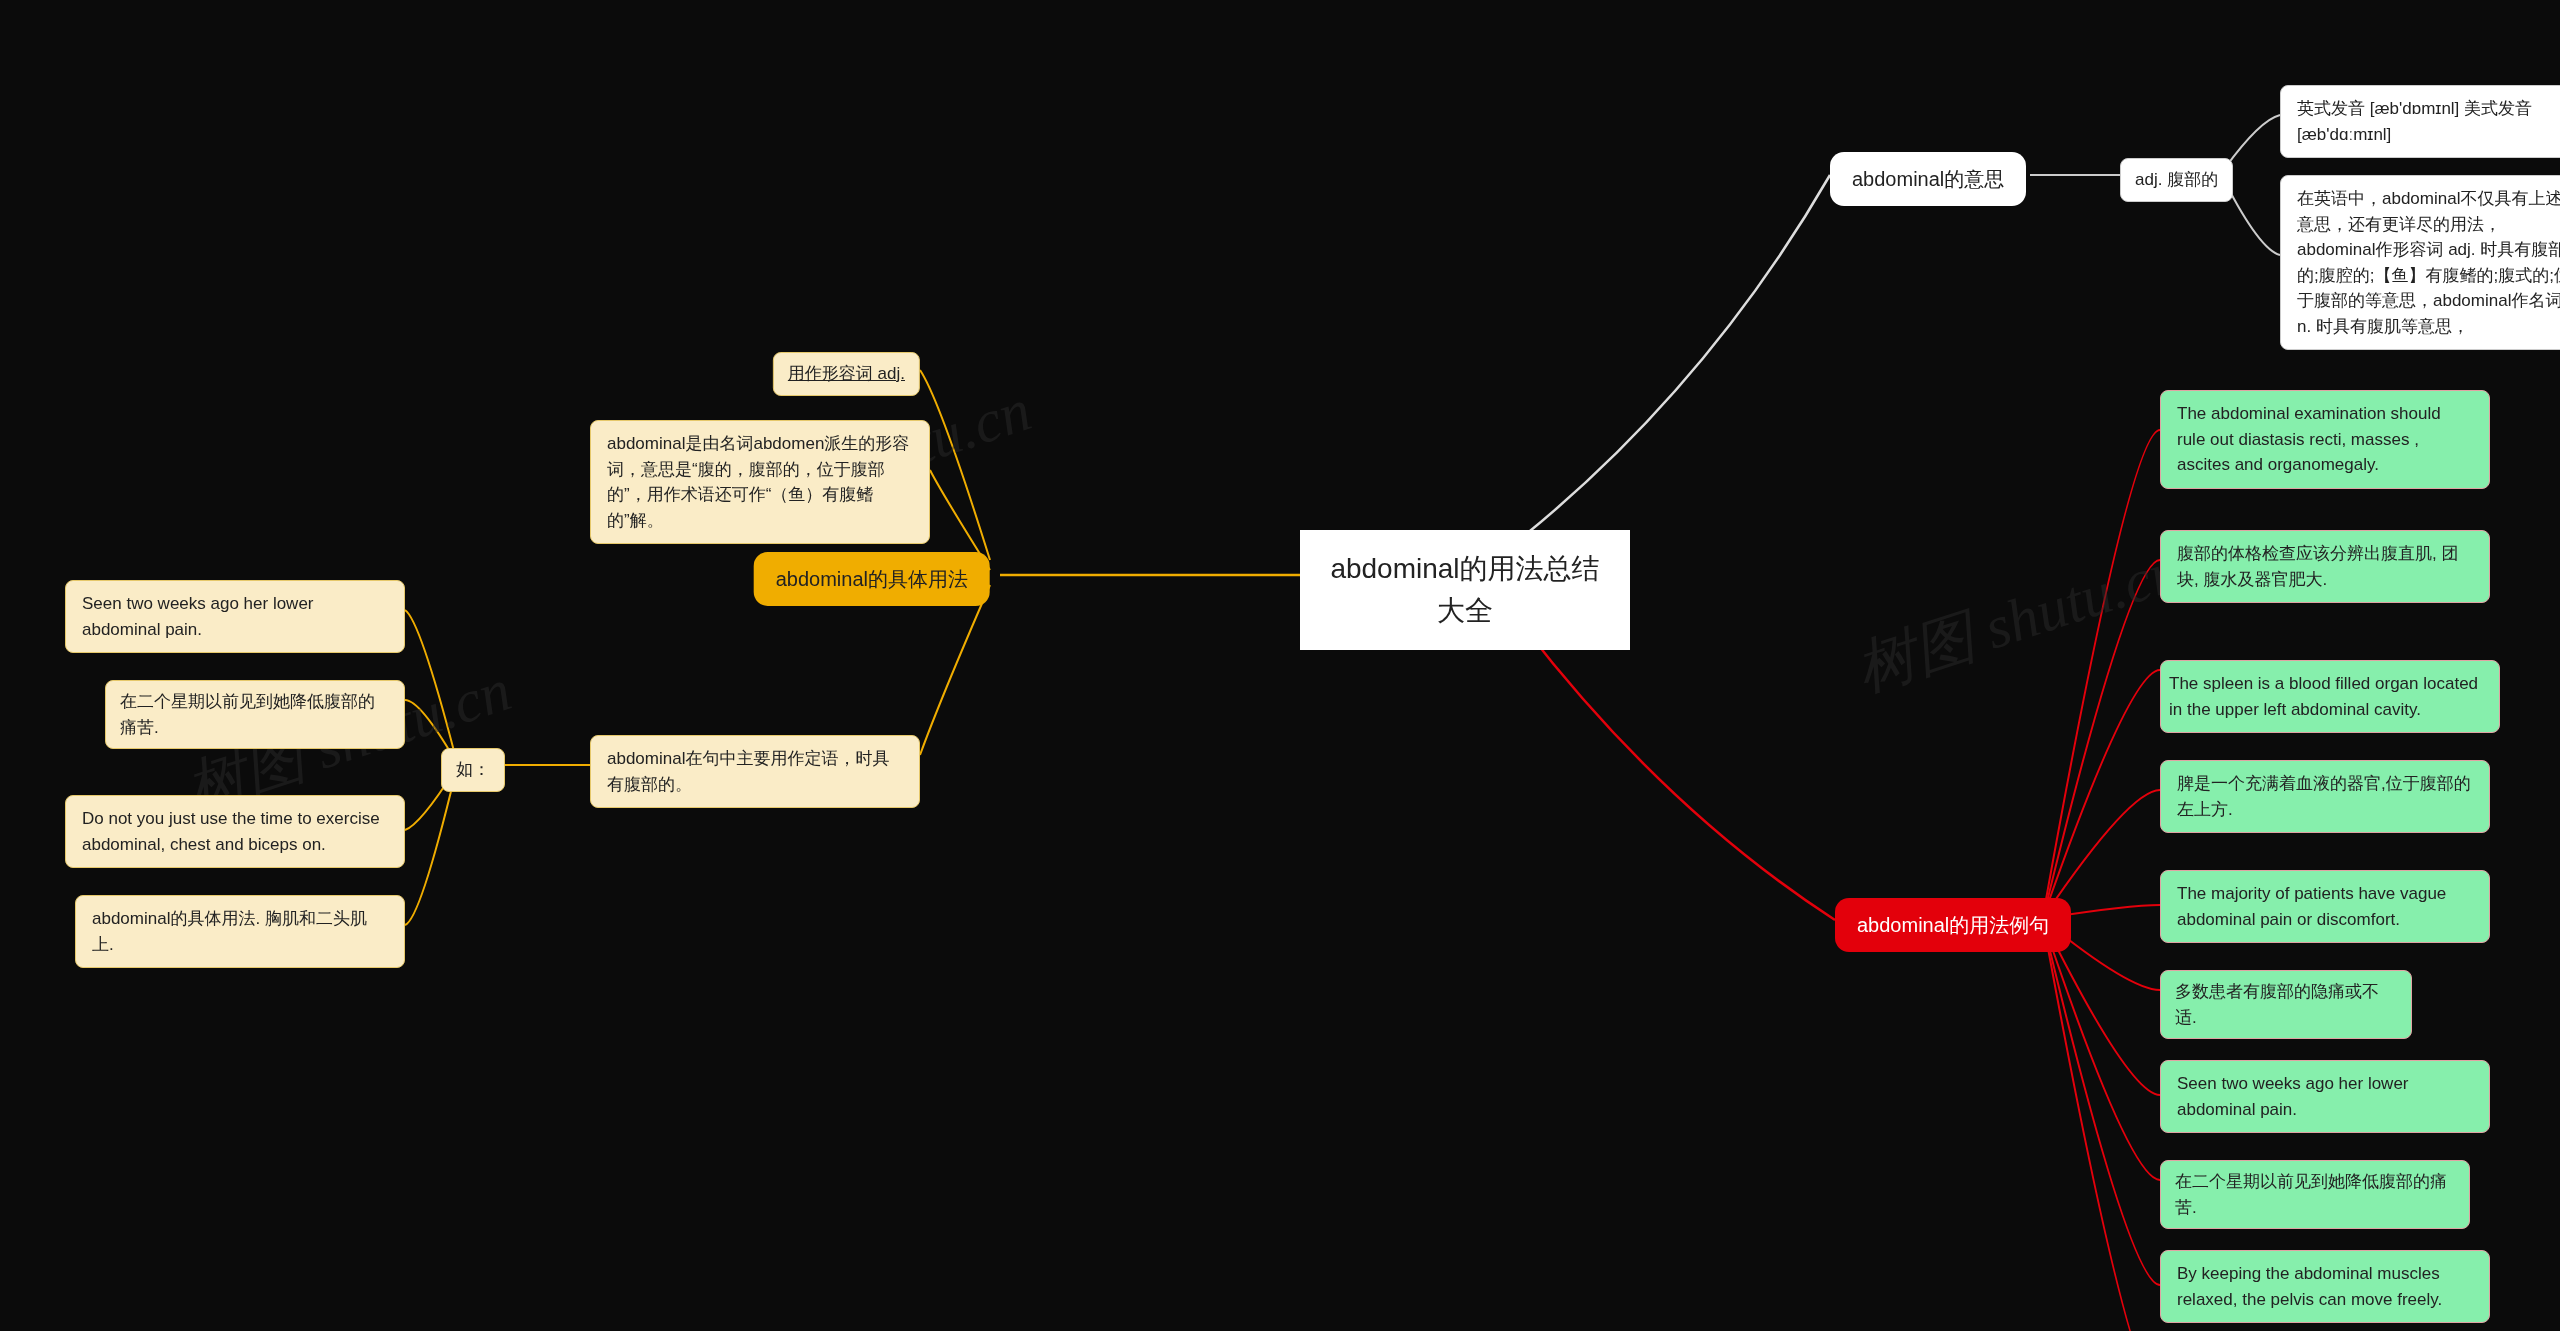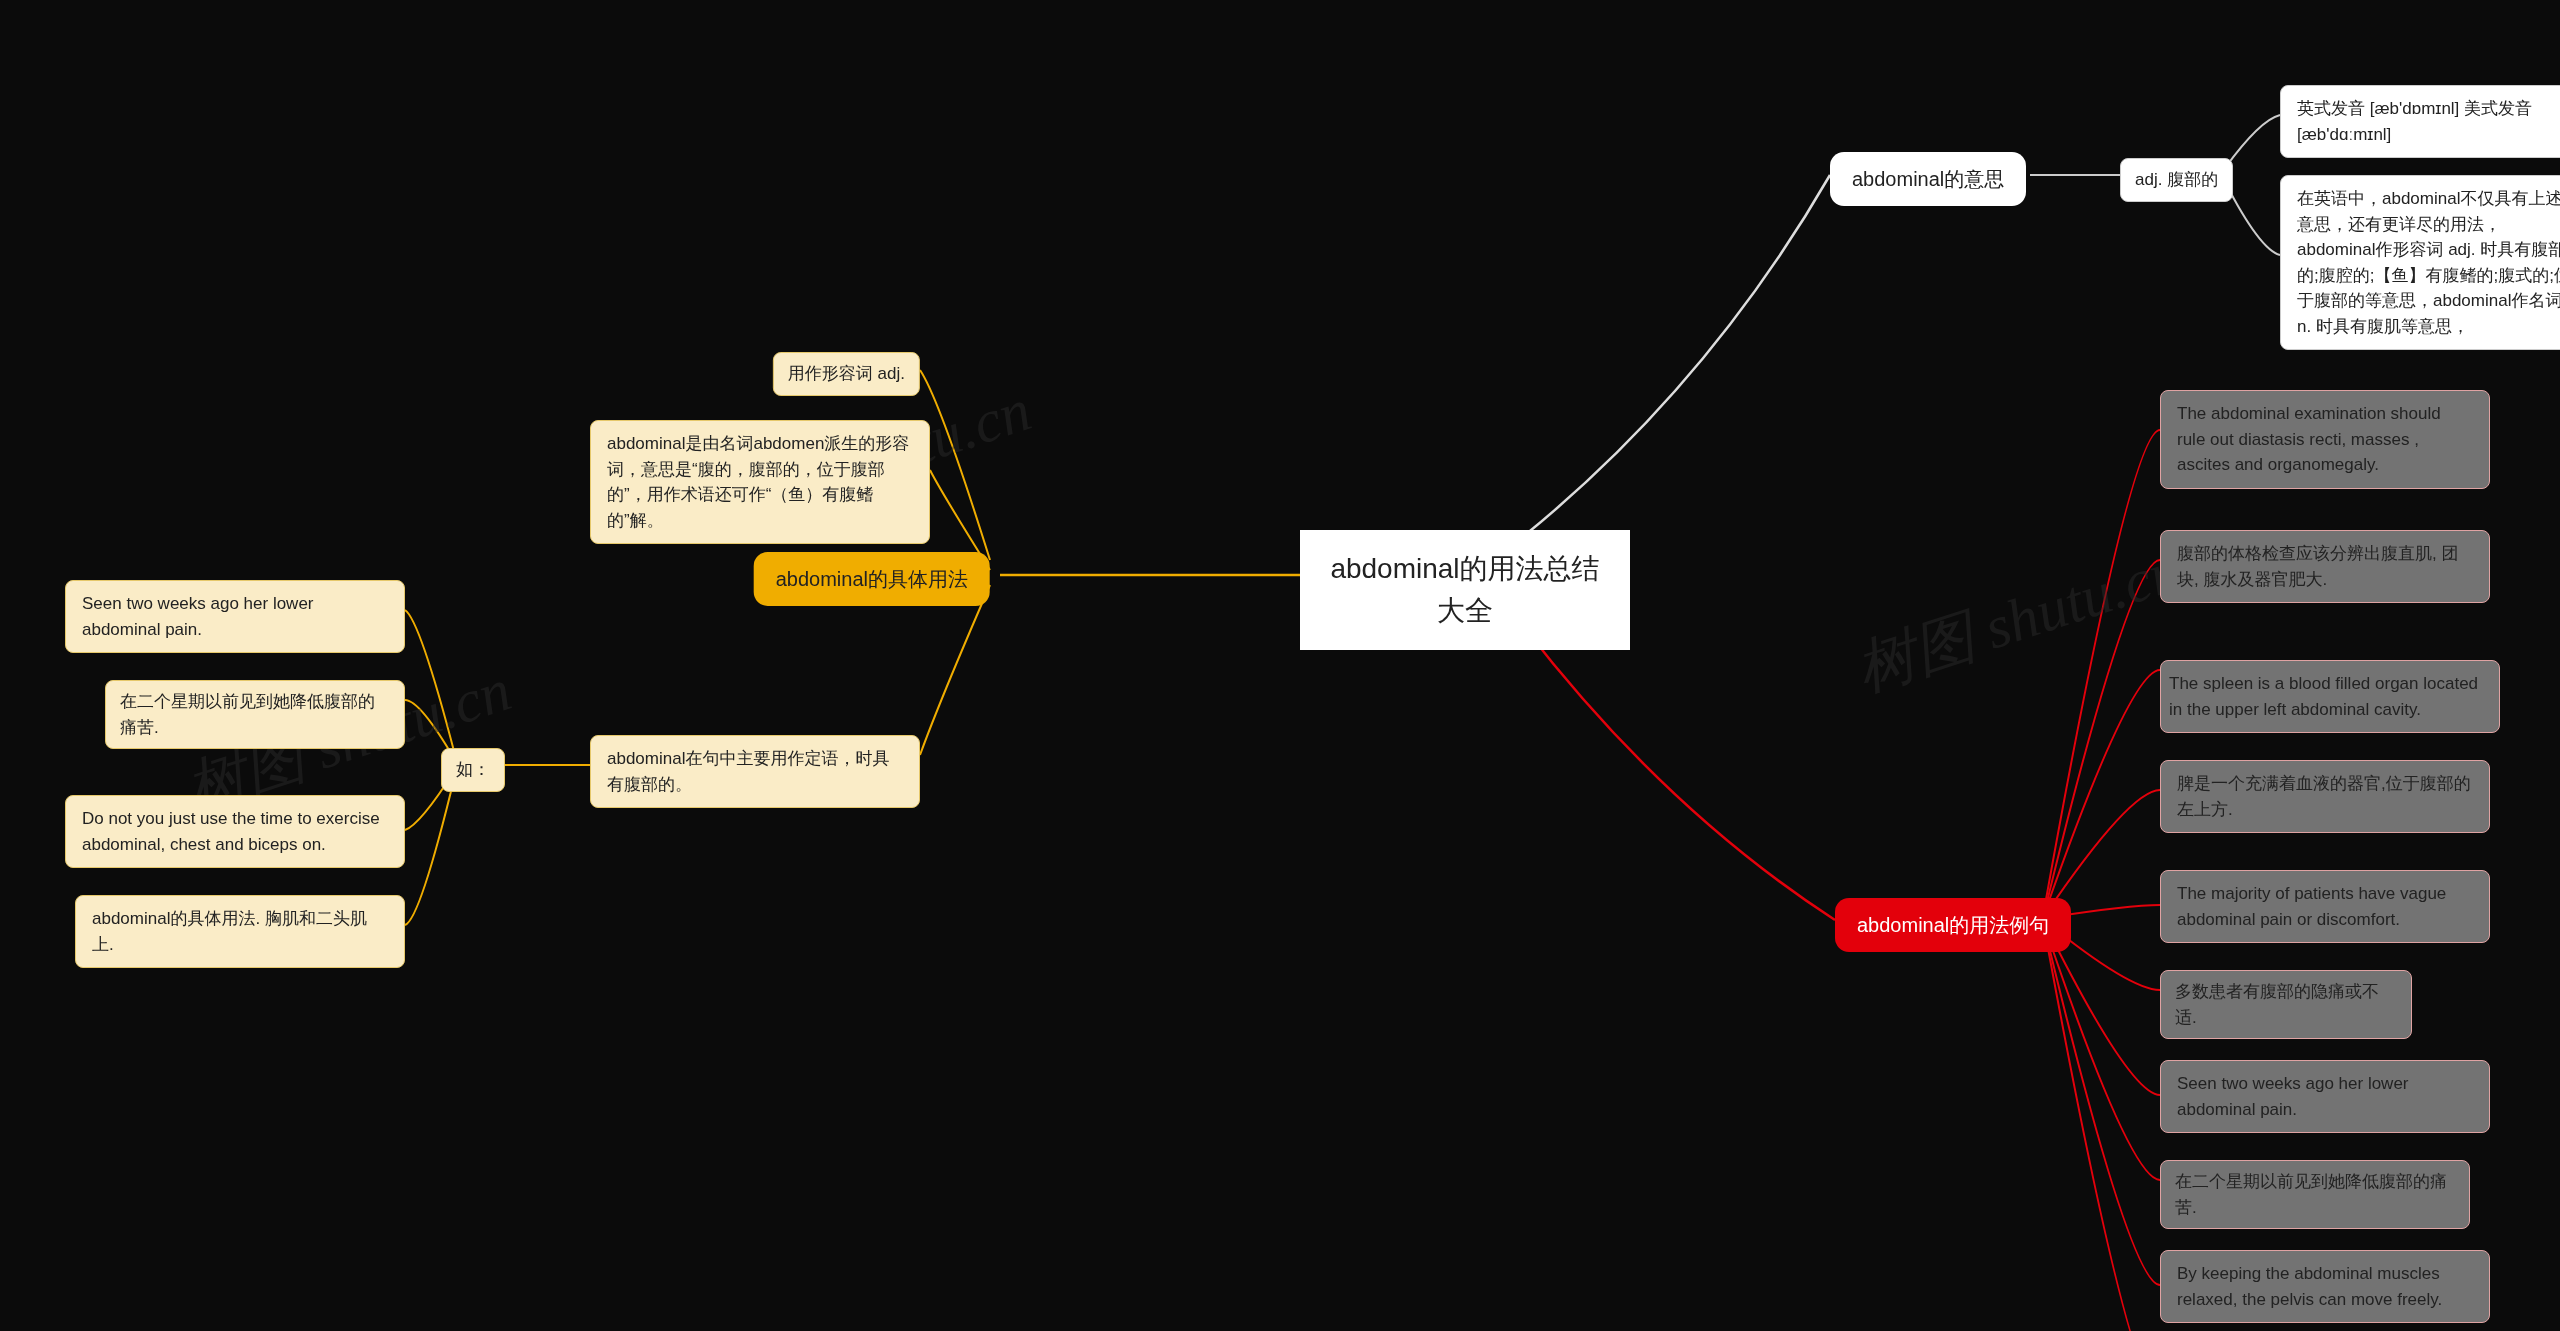--- a/index.html
+++ b/index.html
@@ -61,21 +61,21 @@
     max-width: 340px;
   }
   .red-main {
     background: #e3000b;
     color: #fff;
     font-size: 20px;
     border-radius: 14px;
     padding: 12px 22px;
   }
   .red-leaf {
-    background: #737373;
+    background: #86efac;
     border: 1px solid #e0a3a3;
     font-size: 17px;
     border-radius: 8px;
     max-width: 340px;
   }
   .small {
     font-size: 17px;
     padding: 8px 14px;
   }
   svg.links {
@@ -137,21 +137,21 @@
 </svg>
 
 <div class="watermark" style="left:700px; top:420px;">树图 shutu.cn</div>
 <div class="watermark" style="left:180px; top:700px;">树图 shutu.cn</div>
 <div class="watermark" style="left:1850px; top:580px;">树图 shutu.cn</div>
 
 <div class="node center-node" style="left:1300px; top:530px; width:330px;">abdominal的用法总结大全</div>
 
 <div class="node yellow-main" style="left:990px; top:552px; transform:translateX(-100%);">abdominal的具体用法</div>
 
-<div class="node yellow-leaf small" style="left:920px; top:352px; transform:translateX(-100%);">用作形容词 adj.</div>
+<div class="node yellow-leaf small" style="left:920px; top:352px; transform:translateX(-100%);text-decoration:underline;">用作形容词 adj.</div>
 <div class="node yellow-leaf" style="left:930px; top:420px; transform:translateX(-100%); width:340px;">abdominal是由名词abdomen派生的形容词，意思是“腹的，腹部的，位于腹部的”，用作术语还可作“（鱼）有腹鳍的”解。</div>
 <div class="node yellow-leaf" style="left:920px; top:735px; transform:translateX(-100%); width:330px;">abdominal在句中主要用作定语，时具有腹部的。</div>
 
 <div class="node yellow-leaf small" style="left:505px; top:748px; transform:translateX(-100%);">如：</div>
 
 <div class="node yellow-leaf" style="left:405px; top:580px; transform:translateX(-100%); width:340px;">Seen two weeks ago her lower abdominal pain.</div>
 <div class="node yellow-leaf small" style="left:405px; top:680px; transform:translateX(-100%); width:300px;">在二个星期以前见到她降低腹部的痛苦.</div>
 <div class="node yellow-leaf" style="left:405px; top:795px; transform:translateX(-100%); width:340px;">Do not you just use the time to exercise abdominal, chest and biceps on.</div>
 <div class="node yellow-leaf" style="left:405px; top:895px; transform:translateX(-100%); width:330px;">abdominal的具体用法. 胸肌和二头肌上.</div>
 

